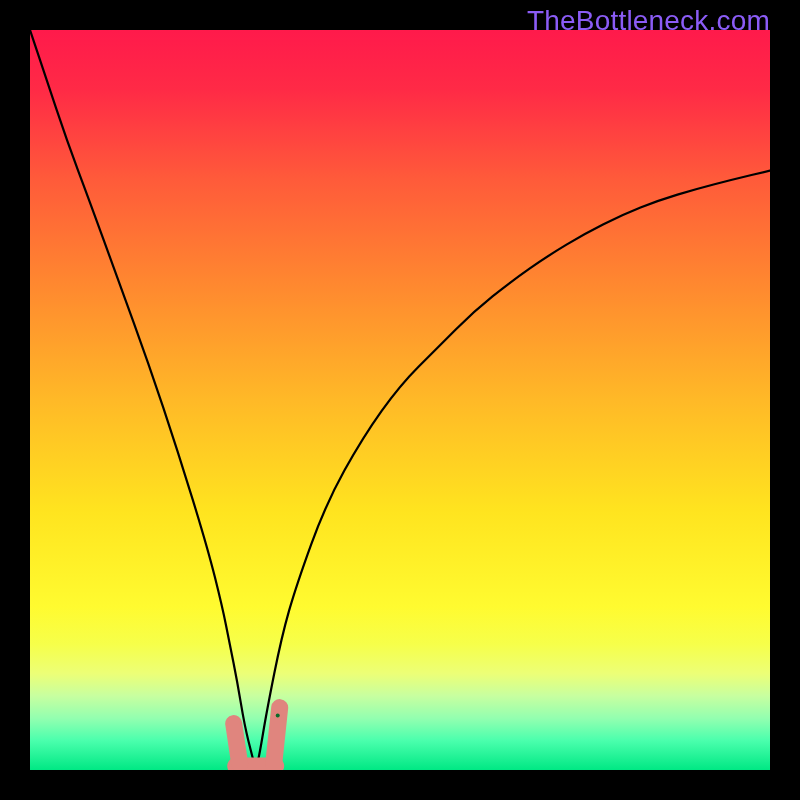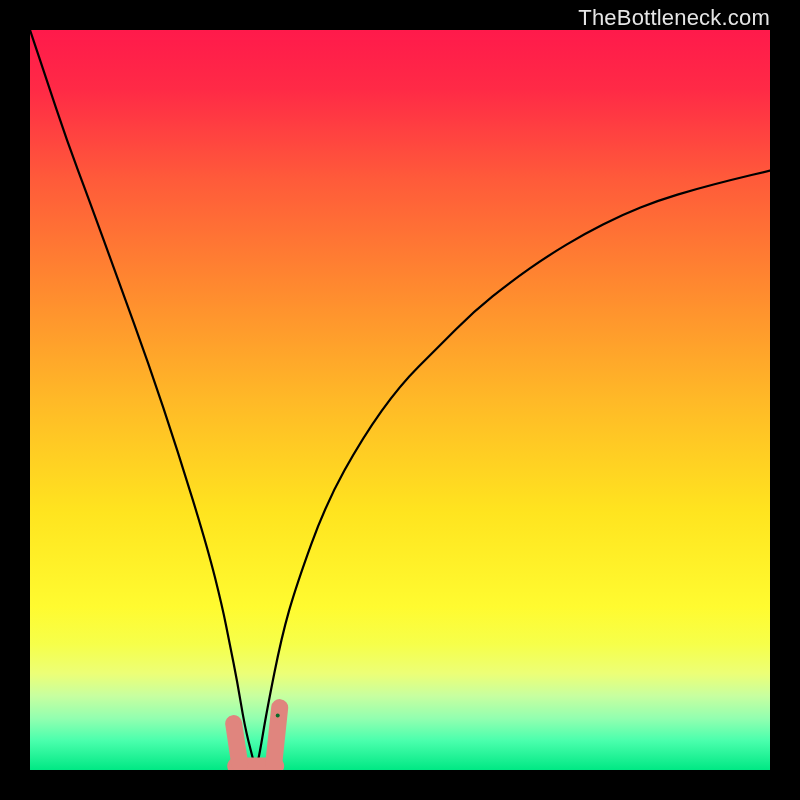--- a/index.html
+++ b/index.html
@@ -28,22 +28,22 @@
   .curve {
     position: absolute;
     inset: 0;
     pointer-events: none;
   }
 
   .watermark {
     position: absolute;
     top: 5px;
     right: 30px;
-    color: #e5e5e5;
-    font-size: 22px;
+    color: #8b5cf6;
+    font-size: 28px;
     font-weight: 400;
     letter-spacing: 0.2px;
   }
 </style>
 </head>
 <body>
 
 <div class="frame">
 
   <div class="plot-area">

